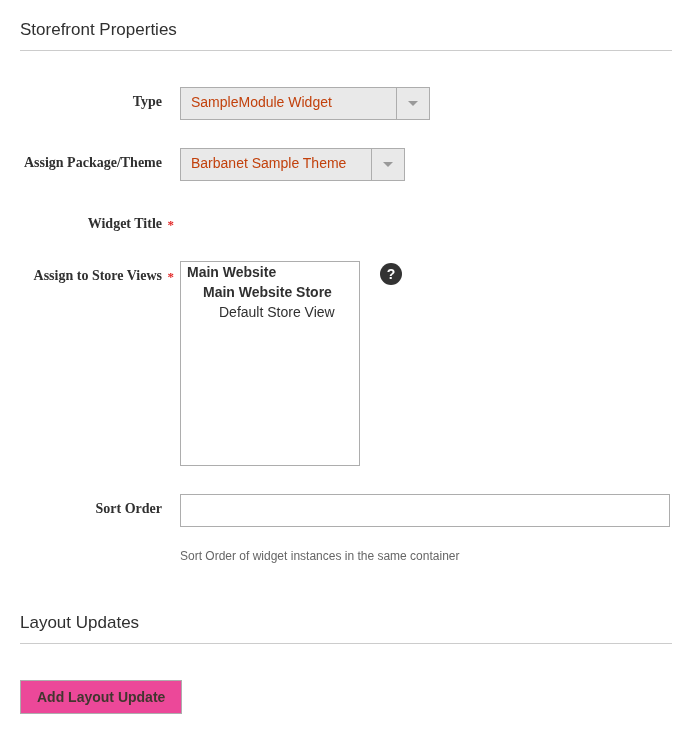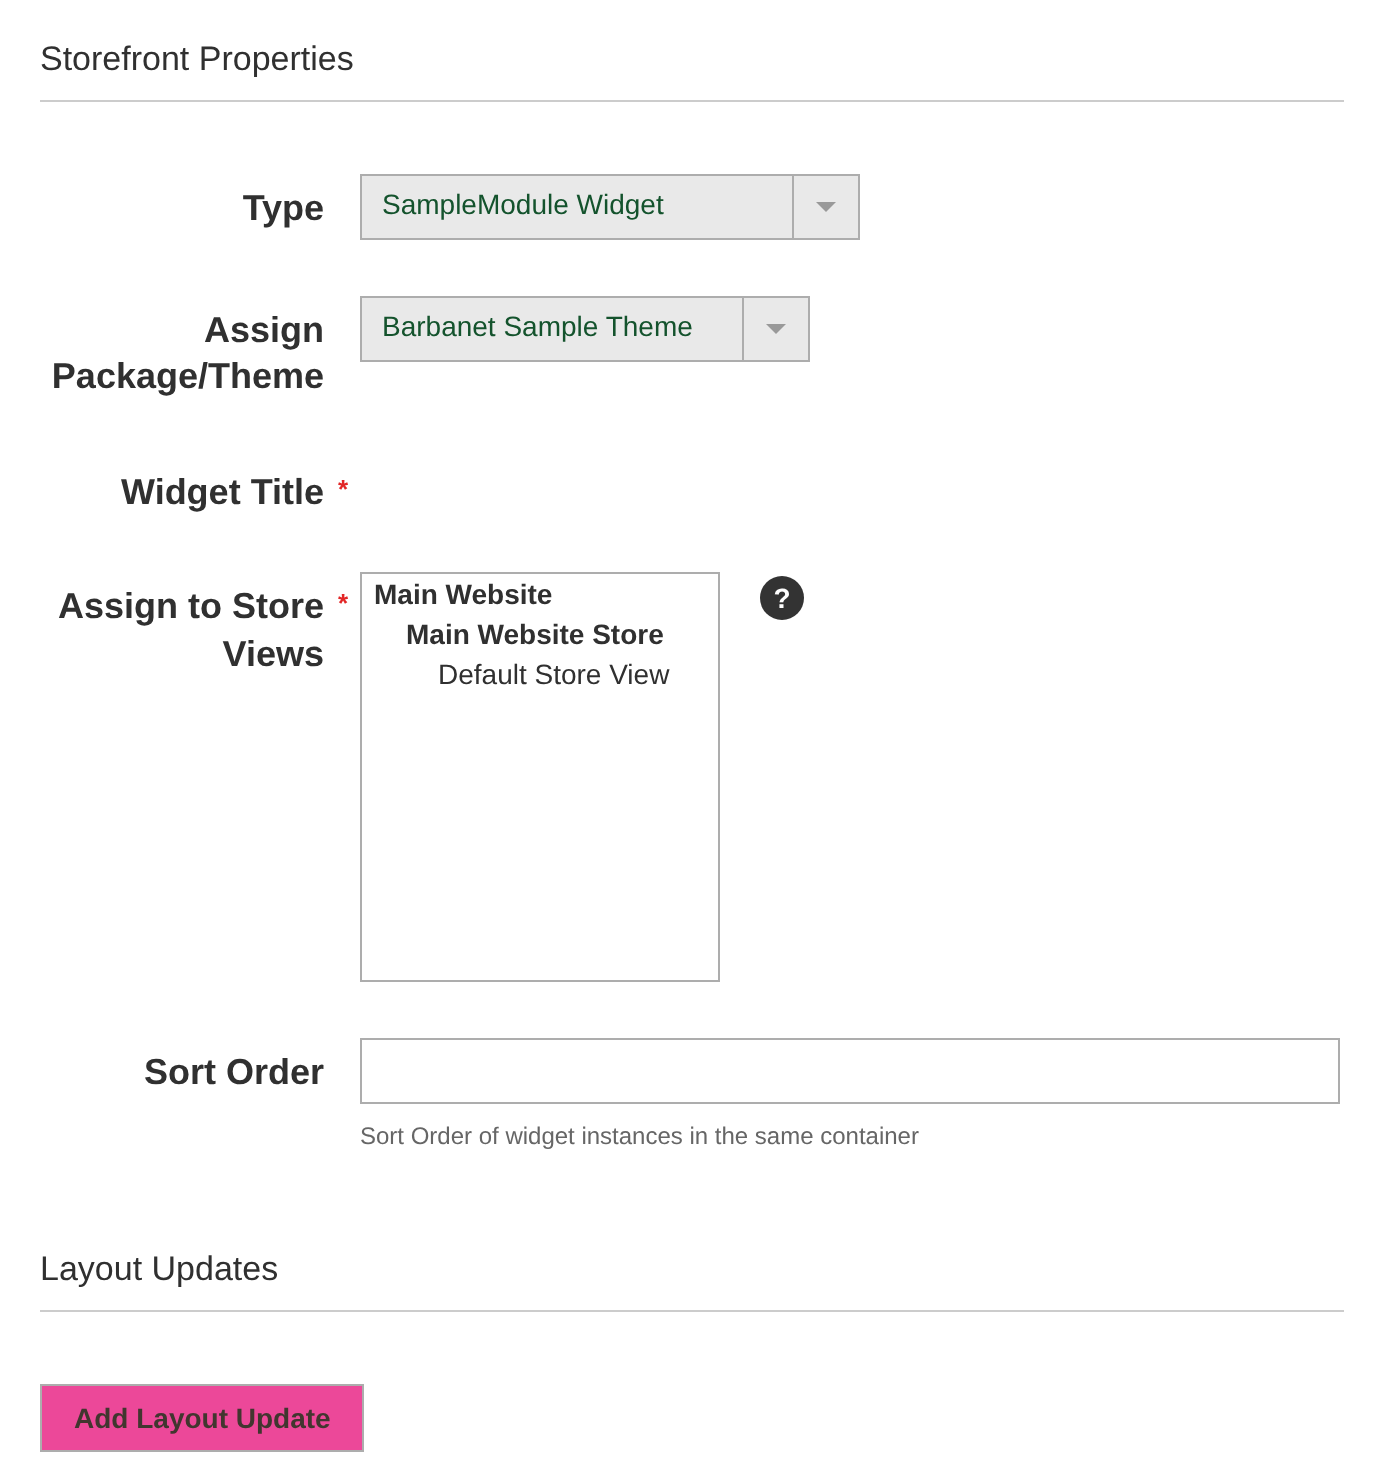--- a/index.html
+++ b/index.html
@@ -23,26 +23,27 @@
   .field-row {
     display: flex;
     align-items: flex-start;
     margin-bottom: 28px;
   }
   .field-label {
     width: 160px;
     flex-shrink: 0;
     text-align: right;
     font-weight: 600;
-    font-size: 18px;
+    font-size: 14px;
     padding-right: 18px;
     position: relative;
     line-height: 1.3;
     padding-top: 6px;
     color: #303030;
+    font-family: Liberation Serif, serif;
   }
   .field-label.required::after {
     content: '*';
     color: #e22626;
     position: absolute;
     right: 6px;
     top: 8px;
     font-size: 13px;
   }
   .field-control {
@@ -53,21 +54,21 @@
     display: flex;
     align-items: stretch;
     width: 250px;
     height: 33px;
     border: 1px solid #adadad;
     background: #e9e9e9;
   }
   .disabled-select .value {
     flex: 1;
     padding: 6px 10px;
-    color: #14532d;
+    color: #c2410c;
     font-size: 14px;
   }
   .disabled-select .caret-box {
     width: 33px;
     border-left: 1px solid #adadad;
     display: flex;
     align-items: center;
     justify-content: center;
     background: #e9e9e9;
   }
@@ -119,21 +120,21 @@
     align-items: center;
     justify-content: center;
     font-weight: 700;
     font-size: 14px;
     cursor: pointer;
     margin-top: 2px;
   }
   .field-note {
     font-size: 12px;
     color: #666;
-    margin-top: 9px;
+    margin-top: 22px;
   }
   .section2 { margin-top: 50px; }
   .add-button {
     display: inline-block;
     background: #ec4899;
     border: 1px solid #adadad;
     color: #41362f;
     font-weight: 600;
     font-size: 14px;
     padding: 8px 16px;

